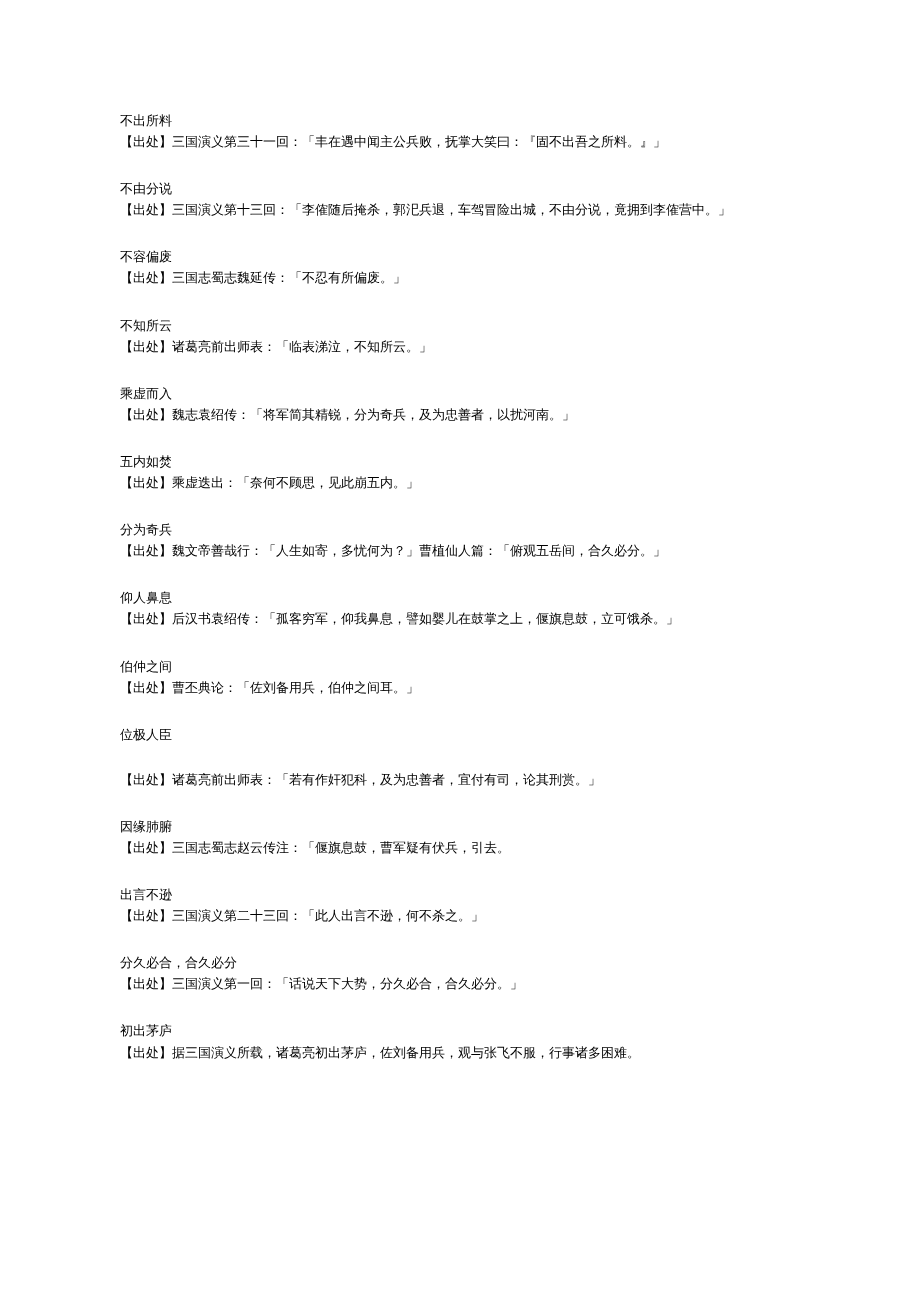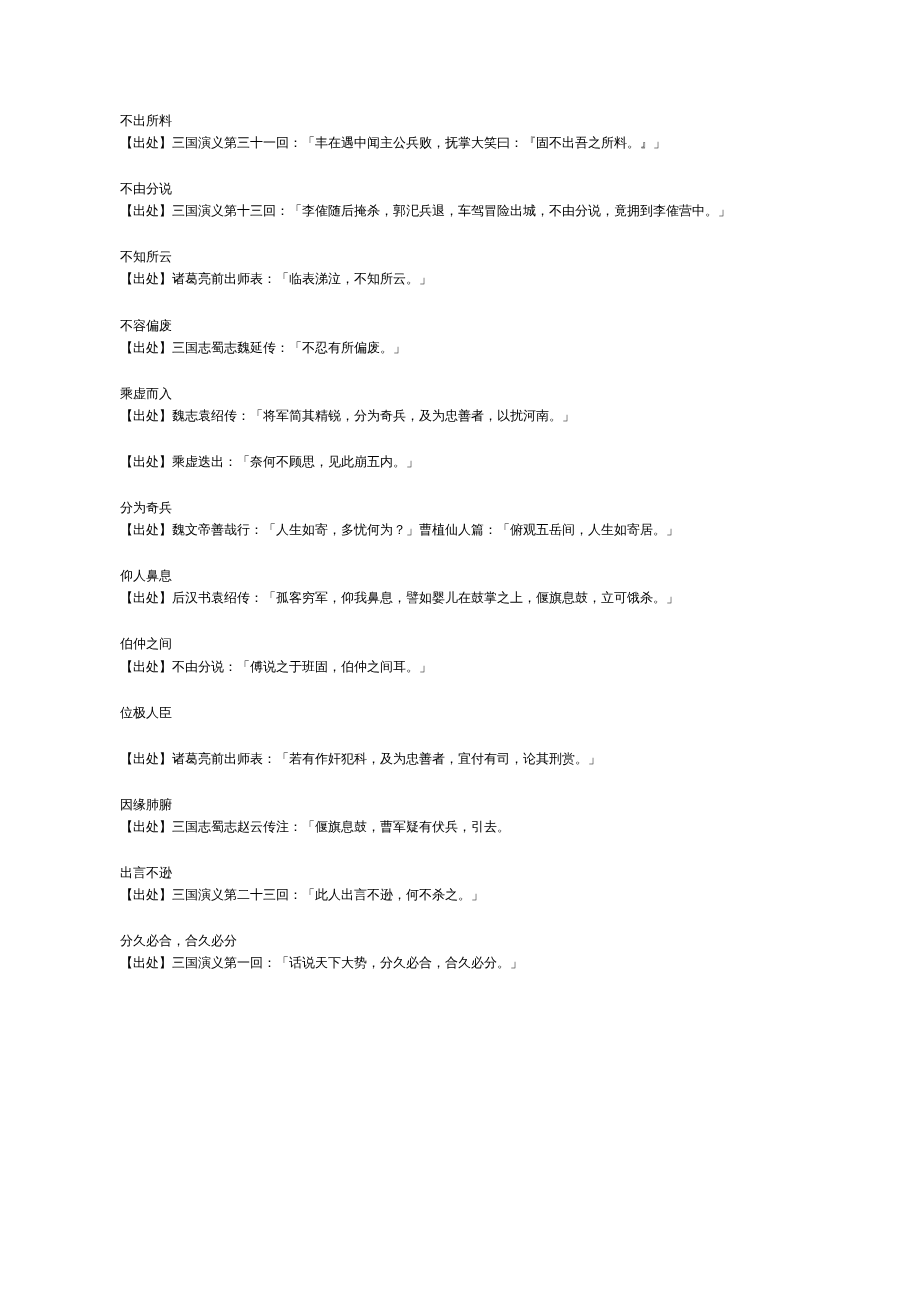--- a/index.html
+++ b/index.html
@@ -21,72 +21,78 @@
     margin-bottom: 24px;
   }
   .entry:last-child {
     margin-bottom: 0;
   }
   .idiom {
     display: block;
   }
   .source {
     display: block;
+    font-family: Liberation Mono, monospace;
   }
 </style>
 </head>
 <body>
 
 <div class="page">
   <div class="entry">
     <span class="idiom">不出所料</span>
     <span class="source">【出处】三国演义第三十一回：「丰在遇中闻主公兵败，抚掌大笑曰：『固不出吾之所料。』」</span>
   </div>
   <div class="entry">
     <span class="idiom">不由分说</span>
     <span class="source">【出处】三国演义第十三回：「李傕随后掩杀，郭汜兵退，车驾冒险出城，不由分说，竟拥到李傕营中。」</span>
   </div>
   <div class="entry">
+    <span class="idiom">不容偏废</span>
+    <span class="source">【出处】三国志蜀志魏延传：「不忍有所偏废。」</span>
+  </div>
+  <div class="entry">
     <span class="idiom">不知所云</span>
     <span class="source">【出处】诸葛亮前出师表：「临表涕泣，不知所云。」</span>
-  </div>
-  <div class="entry">
-    <span class="idiom">不容偏废</span>
-    <span class="source">【出处】三国志蜀志魏延传：「不忍有所偏废。」</span>
   </div>
   <div class="entry">
     <span class="idiom">乘虚而入</span>
     <span class="source">【出处】魏志袁绍传：「将军简其精锐，分为奇兵，及为忠善者，以扰河南。」</span>
   </div>
   <div class="entry">
+    <span class="idiom">五内如焚</span>
     <span class="source">【出处】乘虚迭出：「奈何不顾思，见此崩五内。」</span>
   </div>
   <div class="entry">
     <span class="idiom">分为奇兵</span>
-    <span class="source">【出处】魏文帝善哉行：「人生如寄，多忧何为？」曹植仙人篇：「俯观五岳间，人生如寄居。」</span>
+    <span class="source">【出处】魏文帝善哉行：「人生如寄，多忧何为？」曹植仙人篇：「俯观五岳间，合久必分。」</span>
   </div>
   <div class="entry">
     <span class="idiom">仰人鼻息</span>
     <span class="source">【出处】后汉书袁绍传：「孤客穷军，仰我鼻息，譬如婴儿在鼓掌之上，偃旗息鼓，立可饿杀。」</span>
   </div>
   <div class="entry">
     <span class="idiom">伯仲之间</span>
-    <span class="source">【出处】不由分说：「傅说之于班固，伯仲之间耳。」</span>
+    <span class="source">【出处】曹丕典论：「佐刘备用兵，伯仲之间耳。」</span>
   </div>
   <div class="entry">
     <span class="idiom">位极人臣</span>
   </div>
   <div class="entry">
     <span class="source">【出处】诸葛亮前出师表：「若有作奸犯科，及为忠善者，宜付有司，论其刑赏。」</span>
   </div>
   <div class="entry">
     <span class="idiom">因缘肺腑</span>
     <span class="source">【出处】三国志蜀志赵云传注：「偃旗息鼓，曹军疑有伏兵，引去。</span>
   </div>
   <div class="entry">
     <span class="idiom">出言不逊</span>
     <span class="source">【出处】三国演义第二十三回：「此人出言不逊，何不杀之。」</span>
   </div>
   <div class="entry">
     <span class="idiom">分久必合，合久必分</span>
     <span class="source">【出处】三国演义第一回：「话说天下大势，分久必合，合久必分。」</span>
   </div>
+  <div class="entry">
+    <span class="idiom">初出茅庐</span>
+    <span class="source">【出处】据三国演义所载，诸葛亮初出茅庐，佐刘备用兵，观与张飞不服，行事诸多困难。</span>
+  </div>
 </div>
 
 </body></html>

